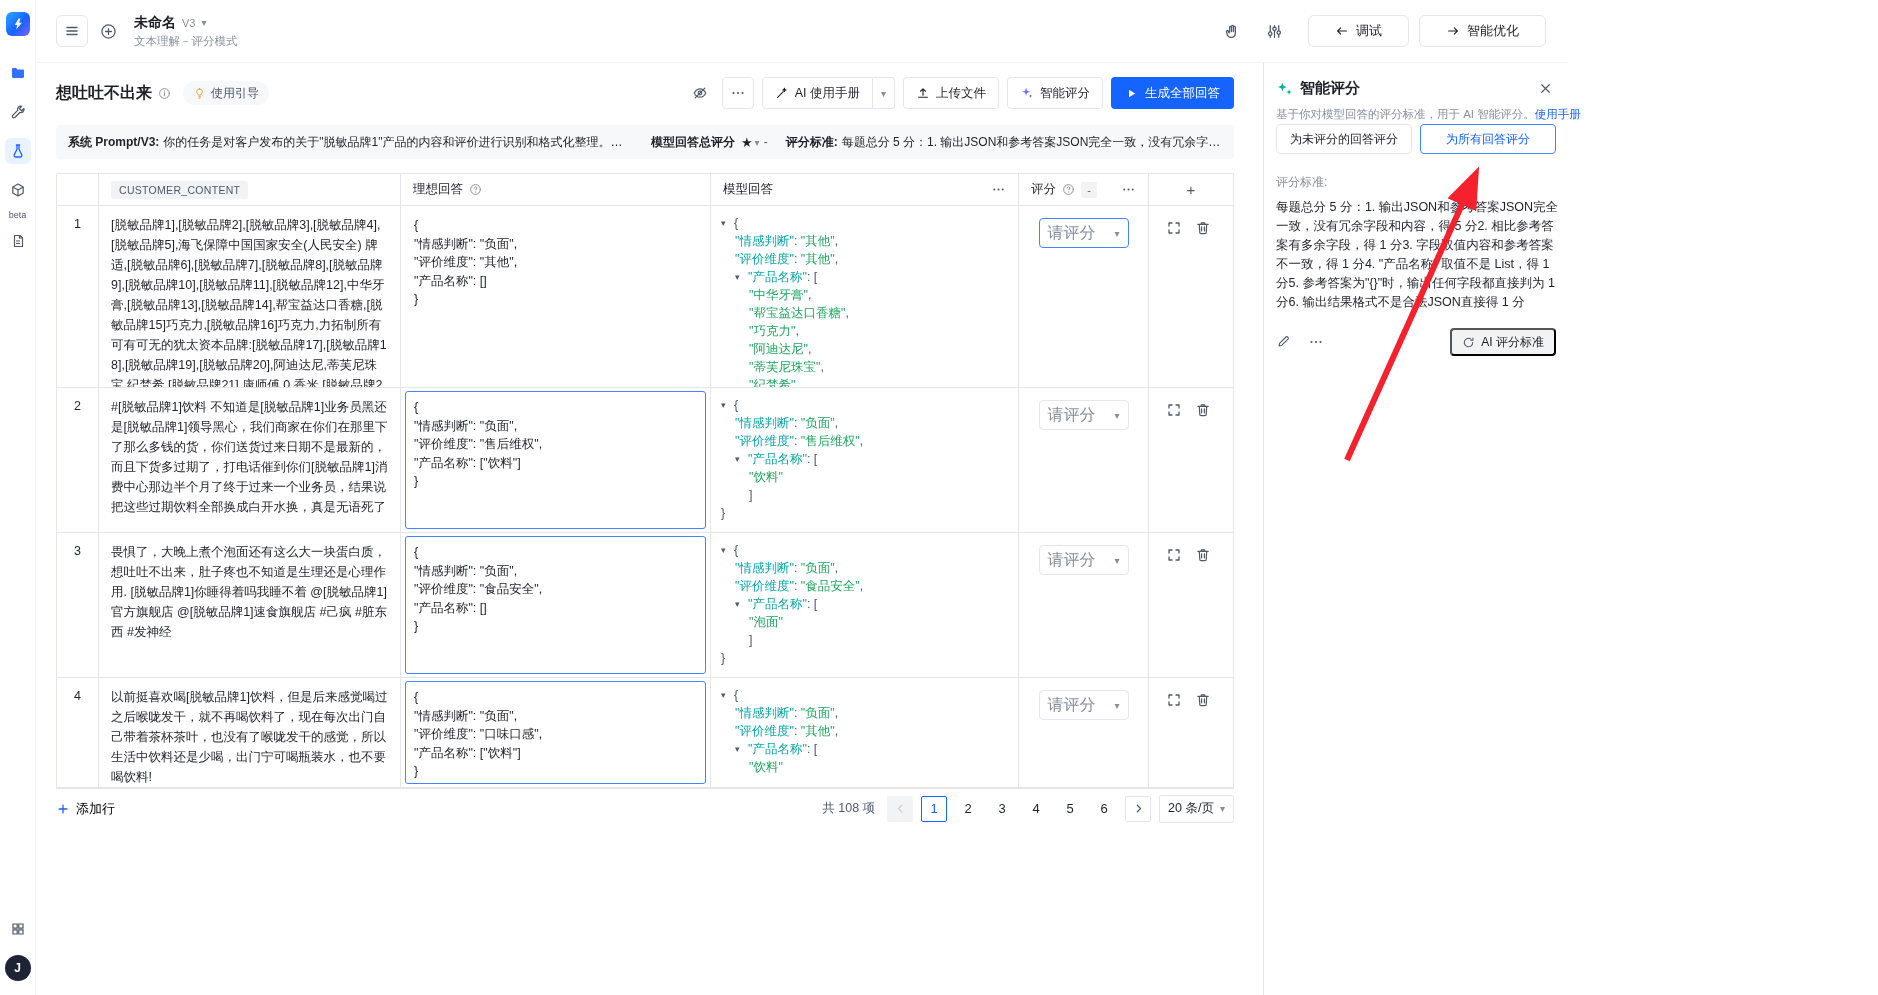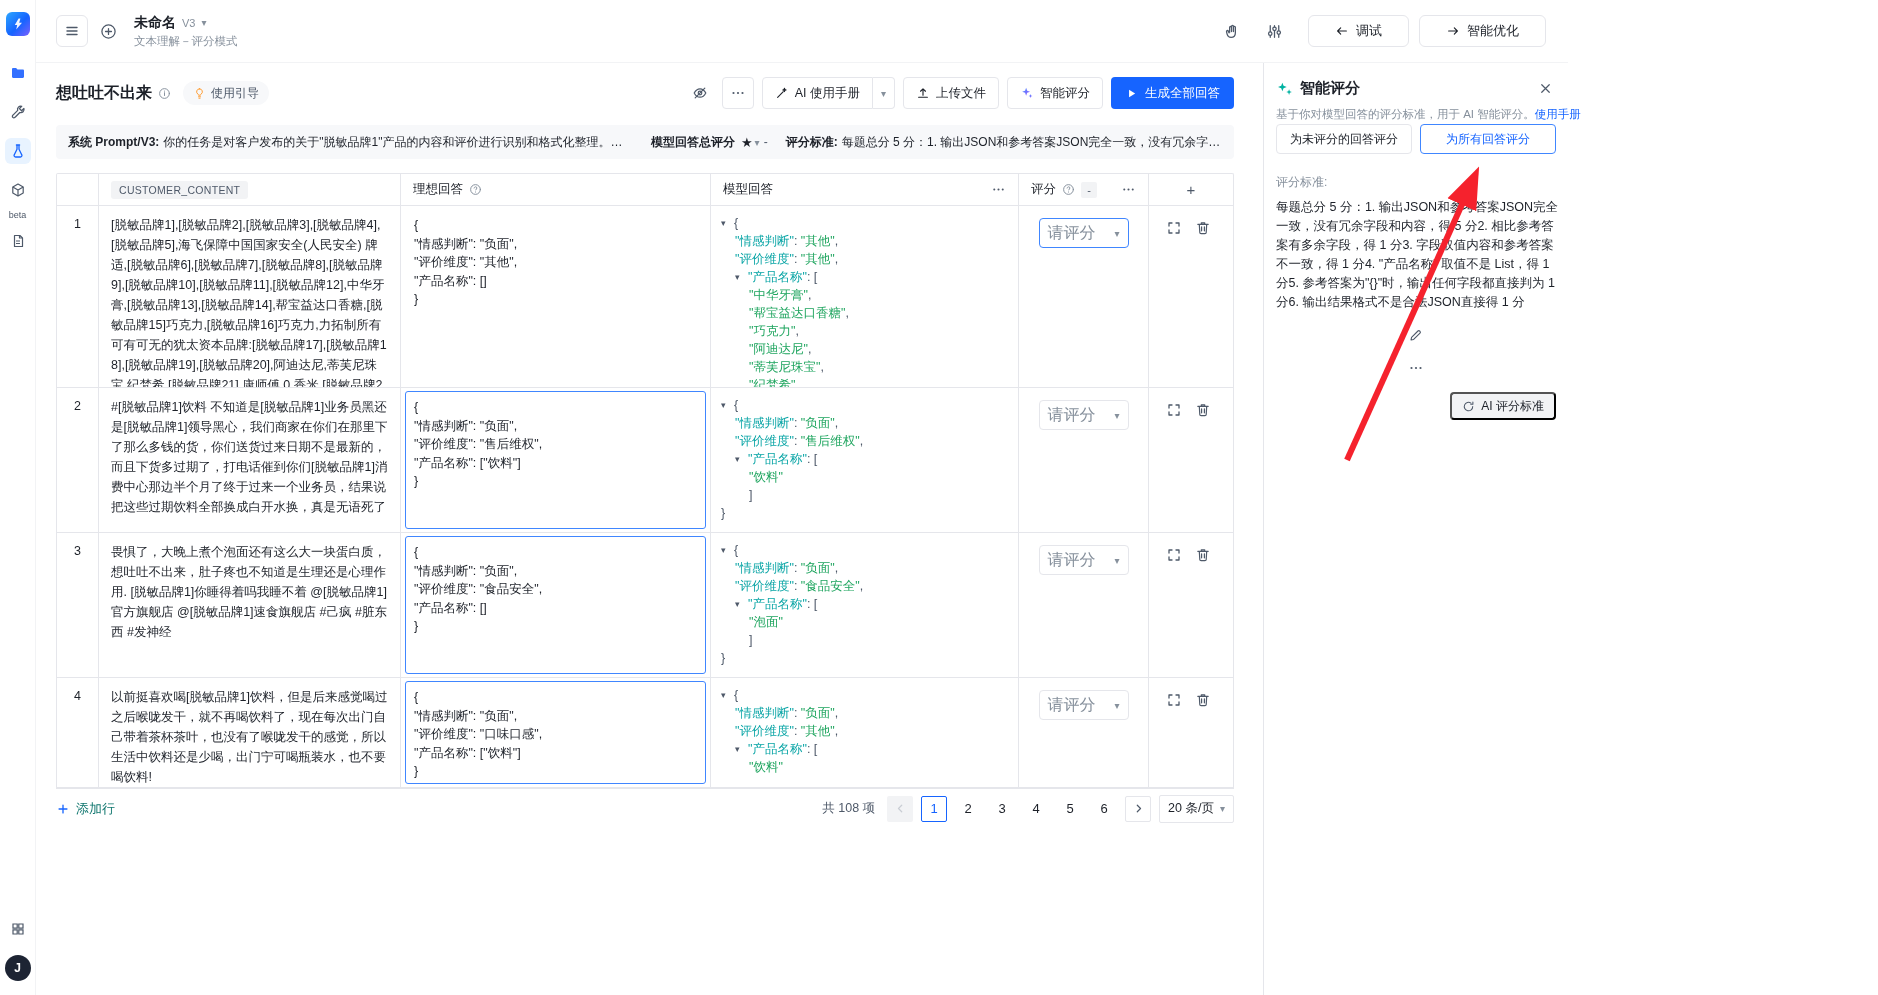--- a/index.html
+++ b/index.html
@@ -82,21 +82,21 @@
 .tk-v { color:#1FA55F; }
 .c-score { }
 .score-select { width:90px; height:30px; margin:12px auto 0; border:1px solid #E5E6EB; border-radius:4px; background:#fff; display:flex; align-items:center; justify-content:space-between; padding:0 8px; cursor:pointer; }
 .score-select.focused { border-color:#4086FF; }
 .score-ph { color:#86909C; font-size:16px; }
 .c-ops { display:flex; gap:13px; padding:14px 0 0 17px; color:#4E5969; }
 .op-ic { width:16px; height:16px; cursor:pointer; display:flex; }
 
 
 .footer { width:1178px; height:40px; border-top:1px solid #E5E6EB; display:flex; align-items:center; }
-.add-row { display:flex; align-items:center; gap:6px; color:#0f766e; font-size:13px; cursor:pointer; }
+.add-row { display:flex; align-items:center; gap:6px; color:#000000; font-size:13px; cursor:pointer; }
 .foot-right { margin-left:auto; display:flex; align-items:center; gap:8px; }
 .total-label { font-size:12.5px; color:#4E5969; margin-right:4px; }
 .pg-nav { width:26px; height:26px; border-radius:2px; display:flex; align-items:center; justify-content:center; cursor:pointer; }
 .pg-prev { background:#F2F3F5; color:#C9CDD4; }
 .pg-next { border:1px solid #E5E6EB; color:#4E5969; background:#fff; }
 .page-list { display:flex; gap:8px; }
 .page-btn { min-width:26px; height:26px; border-radius:2px; display:flex; align-items:center; justify-content:center; font-size:13px; color:#1D2129; cursor:pointer; border:1px solid transparent; }
 .page-btn.active { border-color:#1664FF; color:#1664FF; background:#fff; }
 .size-select { height:28px; border:1px solid #E5E6EB; border-radius:2px; padding:0 8px; display:flex; align-items:center; gap:6px; font-size:12.5px; color:#1D2129; background:#fff; cursor:pointer; }
 
@@ -105,21 +105,21 @@
 .panel-title-row { display:flex; align-items:center; gap:7px; }
 .panel-title { font-size:15px; font-weight:bold; color:#1D2129; }
 .panel-close { position:absolute; top:18px; right:14px; width:16px; height:16px; color:#4E5969; cursor:pointer; display:flex; }
 .panel-sub { margin-top:9px; font-size:11.5px; color:#86909C; white-space:nowrap; }
 .panel-link { color:#1664FF; cursor:pointer;text-align:center; }
 .panel-btns { display:flex; gap:8px; margin-top:2px; }
 .p-btn { flex:1; height:30px; border:1px solid #E5E6EB; border-radius:4px; background:#fff; font-size:12px; color:#1D2129; display:flex; align-items:center; justify-content:center; cursor:pointer; white-space:nowrap; }
 .p-btn.outline-primary { border-color:#4086FF; color:#1664FF; }
 .crit-label { margin-top:20px; font-size:12px; color:#86909C; }
 .crit-text { margin-top:7px; font-size:12.5px; line-height:19px; color:#1D2129; width:288px; }
-.panel-tools { display:flex; align-items:center; gap:16px; margin-top:16px;flex-direction:column; }
+.panel-tools { display:flex; align-items:center; gap:16px; margin-top:16px; }
 .pt-ic { width:16px; height:16px; color:#4E5969; cursor:pointer; display:flex; }
 .ai-crit-btn { margin-left:auto; height:28px; padding:0 10px; background:#F2F3F5; border-radius:4px; display:flex; align-items:center; gap:6px; font-size:12px; color:#1D2129; cursor:pointer; }
 
 
 .annotation-arrow { position:absolute; left:0; top:0; pointer-events:none; z-index:60; }
 
 svg.ic { display:block; }
 </style>
 </head>
 <body>

